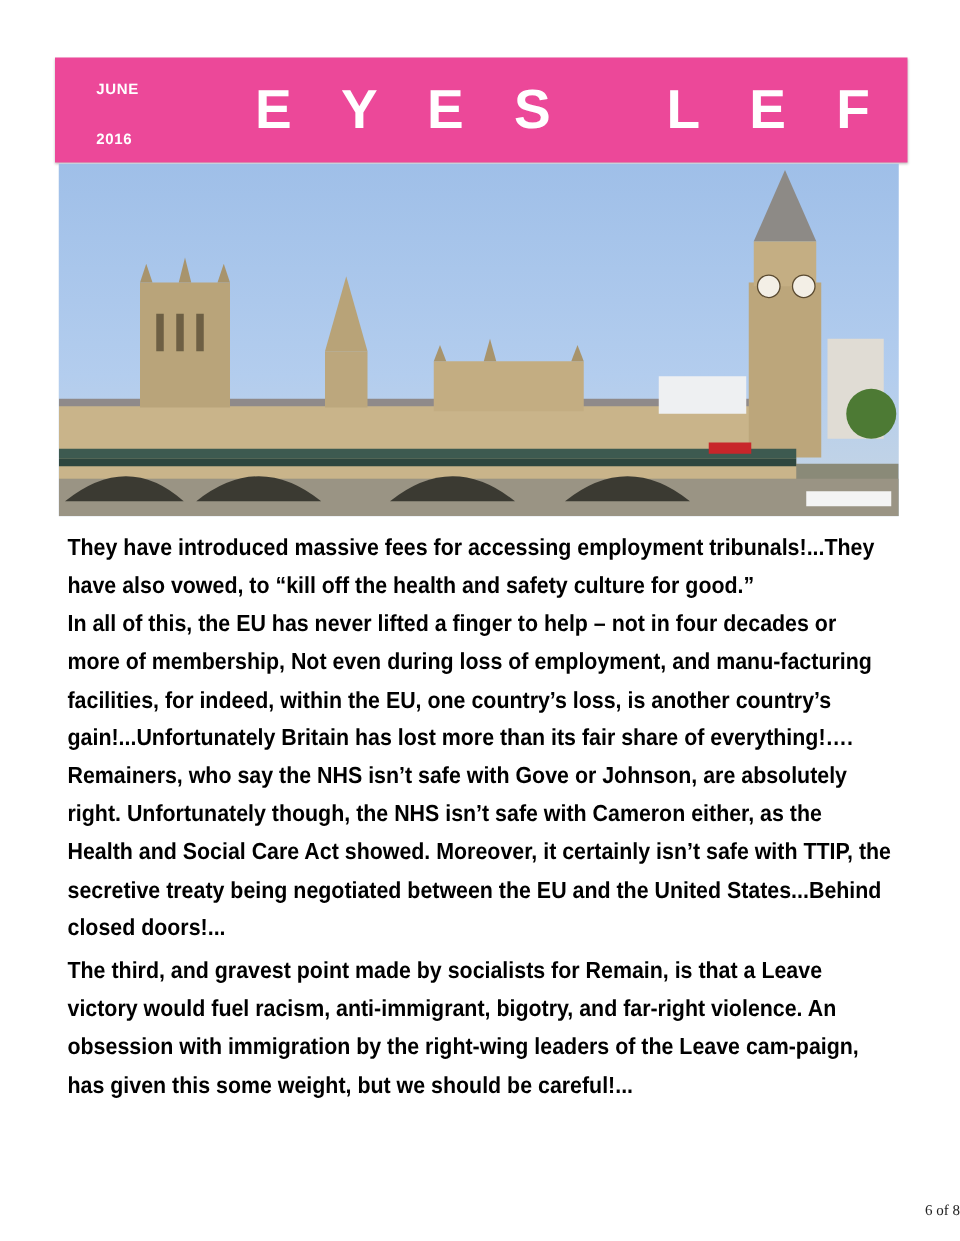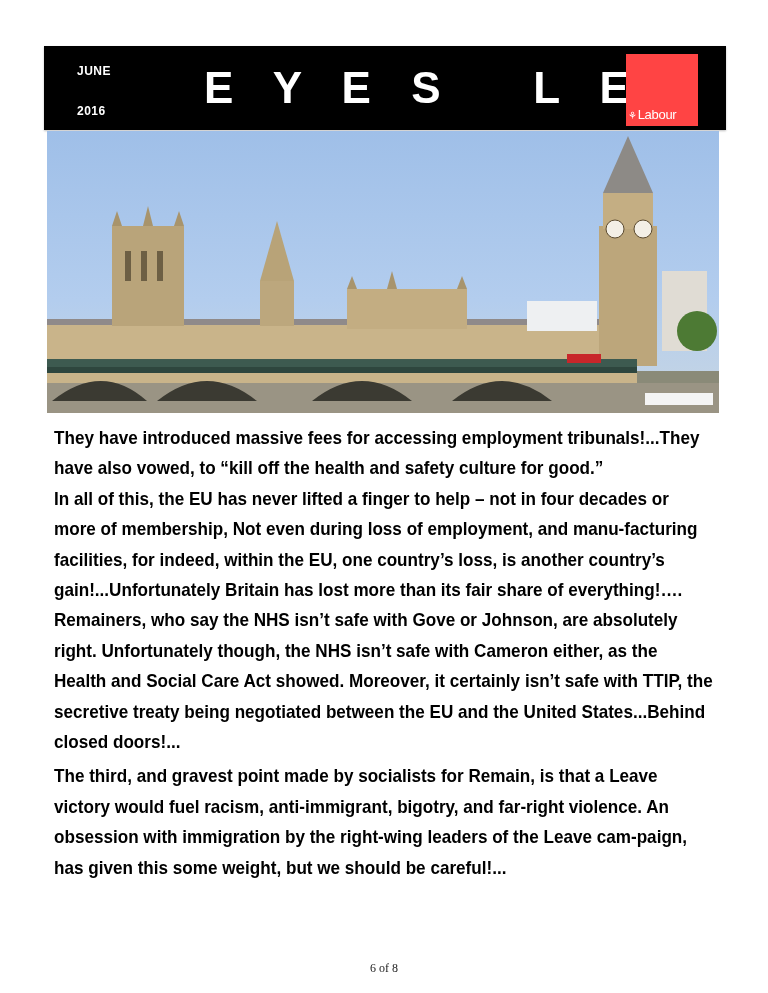--- a/index.html
+++ b/index.html
@@ -2,21 +2,21 @@
 <html><head>
   <meta charset="utf-8">
   <style>
     html, body { margin: 0; padding: 0; }
     body {
       width: 768px; height: 993px; background: #ffffff; position: relative;
       overflow: hidden; font-family: "Liberation Sans", sans-serif;
     }
     .header {
       position: absolute; left: 44px; top: 46px; width: 682px; height: 84px;
-      background: #000000; box-shadow: 0 1px 2px rgba(0,0,0,0.25);
+      background: #ec4899; box-shadow: 0 1px 2px rgba(0,0,0,0.25);
     }
     .hdr-month { position: absolute; left: 33px; top: 18px; color: #fff; font-weight: bold; font-size: 12px; letter-spacing: 0.5px; }
     .hdr-year { position: absolute; left: 33px; top: 58px; color: #fff; font-weight: bold; font-size: 12px; letter-spacing: 0.5px; text-align: right; }
     .hdr-title {
       position: absolute; left: 160px; top: 16px; color: #fff; font-weight: bold;
       font-size: 44px; letter-spacing: 14px; white-space: pre; line-height: 52px;
     }
     .logo {
       position: absolute; left: 582px; top: 8px; width: 72px; height: 72px;
       background: #ff4444;
@@ -43,36 +43,31 @@
       position: absolute; left: 54px; top: 423px; width: 660px;
       font-family: "Liberation Sans", sans-serif; font-weight: bold;
       font-size: 18.6px; line-height: 30.4px; color: #000;
       transform: scaleX(0.92); transform-origin: left top;
       width: 717px;
     }
     .body-text p { margin: 0; }
     .body-text p.gap { margin-top: 4px; }
 
     .footer {
-      position: absolute; left: 0; width: 768px; top: 961px; text-align: center;
+      position: absolute; left: 0; width: 768px; top: 961px; text-align: right;
       font-family: "Liberation Serif", serif; font-size: 12px; color: #222;
     }
   </style>
 </head>
 <body>
 
 <div class="header">
   <div class="hdr-month">JUNE</div>
   <div class="hdr-year">2016</div>
   <div class="hdr-title">E Y E S   L E F T</div>
-  <div class="logo">
-    <div class="logo-text">
-      <span class="logo-rose">⚘</span><span>Labour</span>
-    </div>
-  </div>
 </div>
 
 <div class="photo">
   <svg width="672" height="282" viewBox="0 0 672 282">
 
     <rect x="0" y="240" width="672" height="42" fill="#8a8a78"></rect>
     <rect x="0" y="252" width="672" height="30" fill="#9a9484"></rect>
 
     <rect x="0" y="192" width="590" height="60" fill="#c9b48a"></rect>
     <rect x="0" y="188" width="590" height="6" fill="#8f8a8a"></rect>

